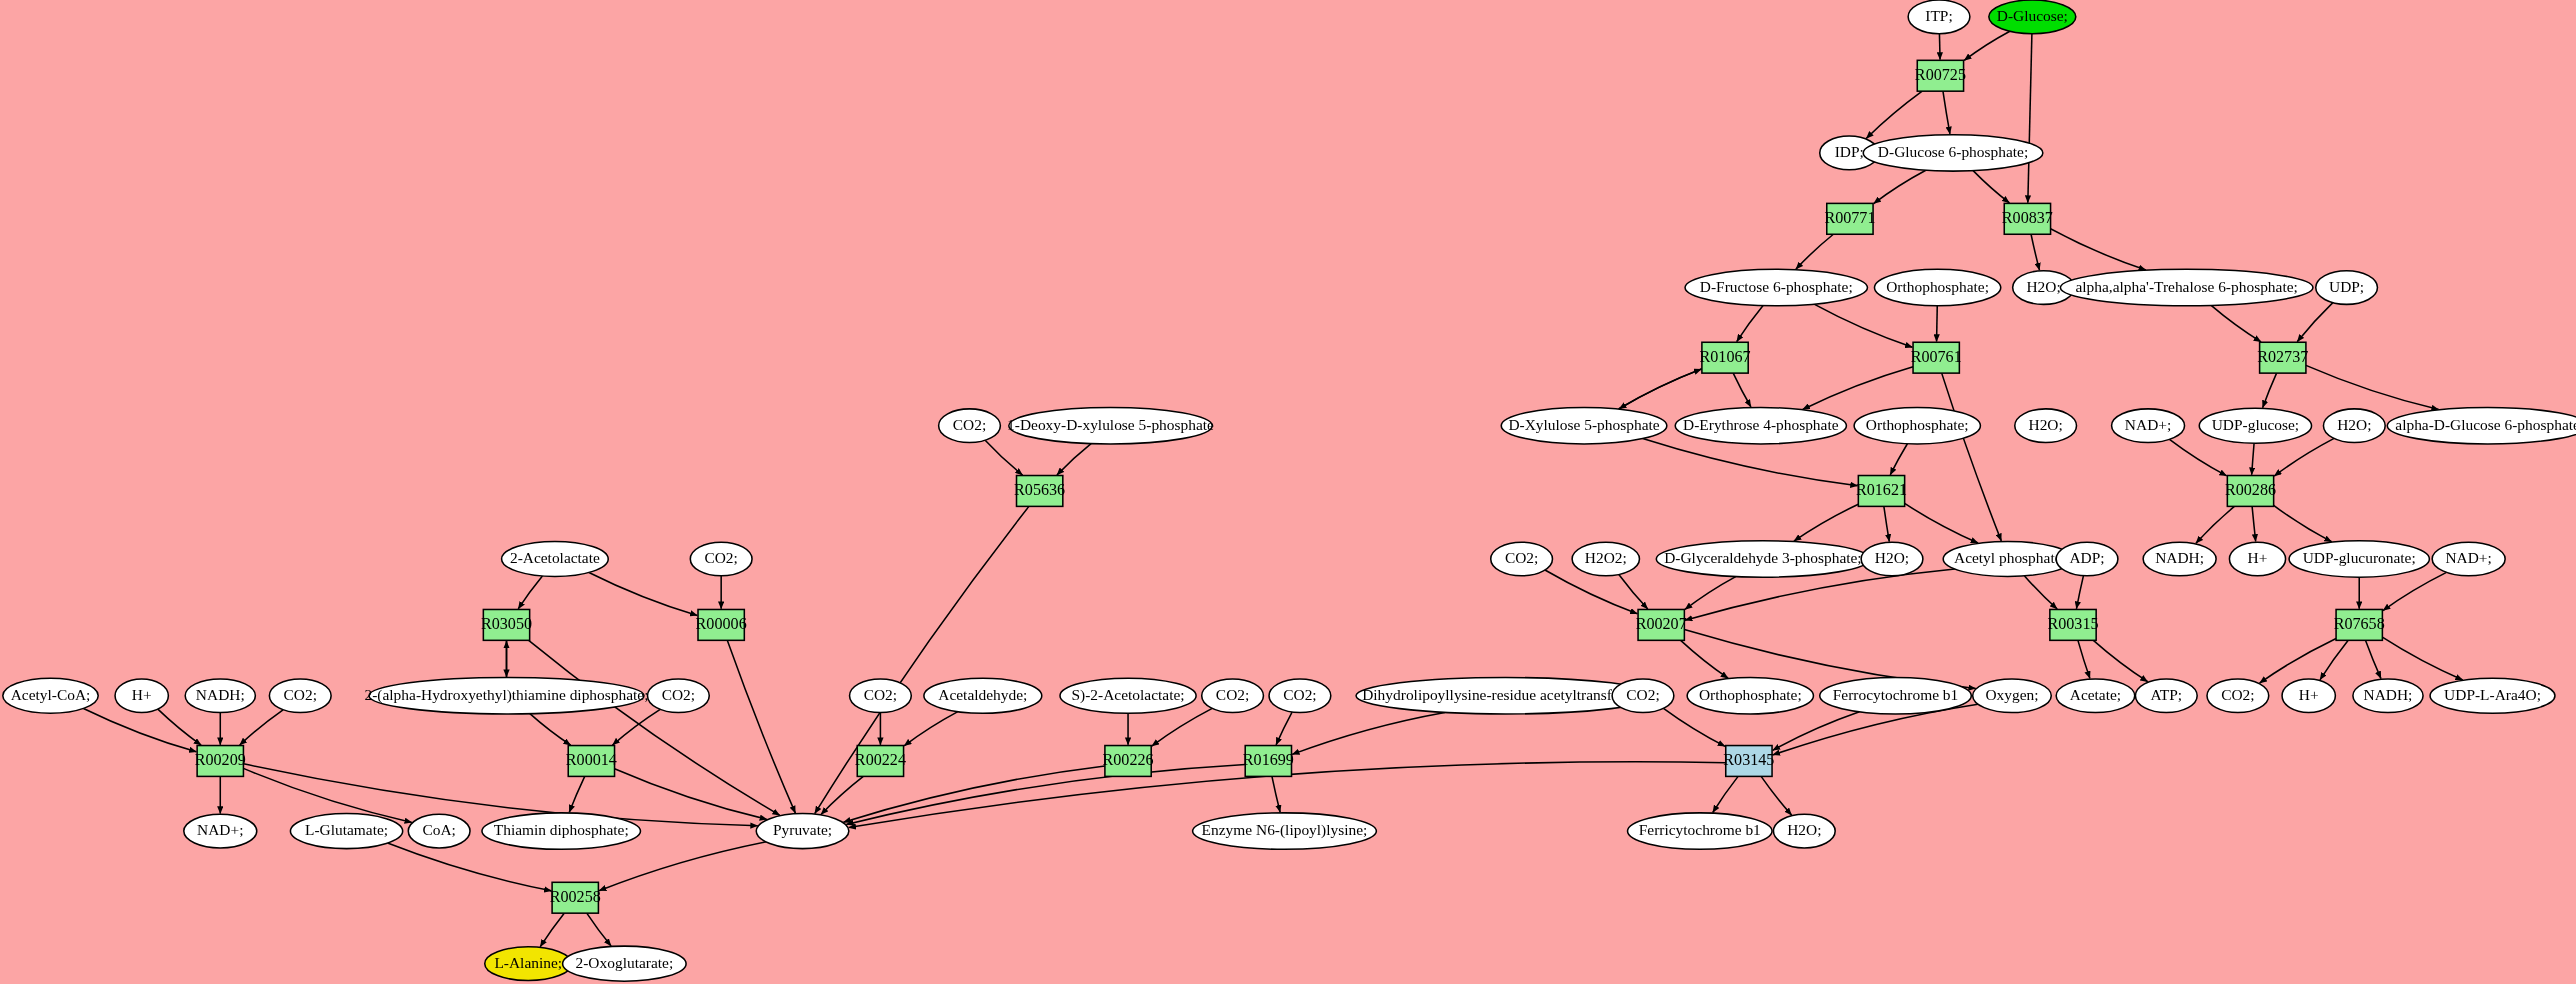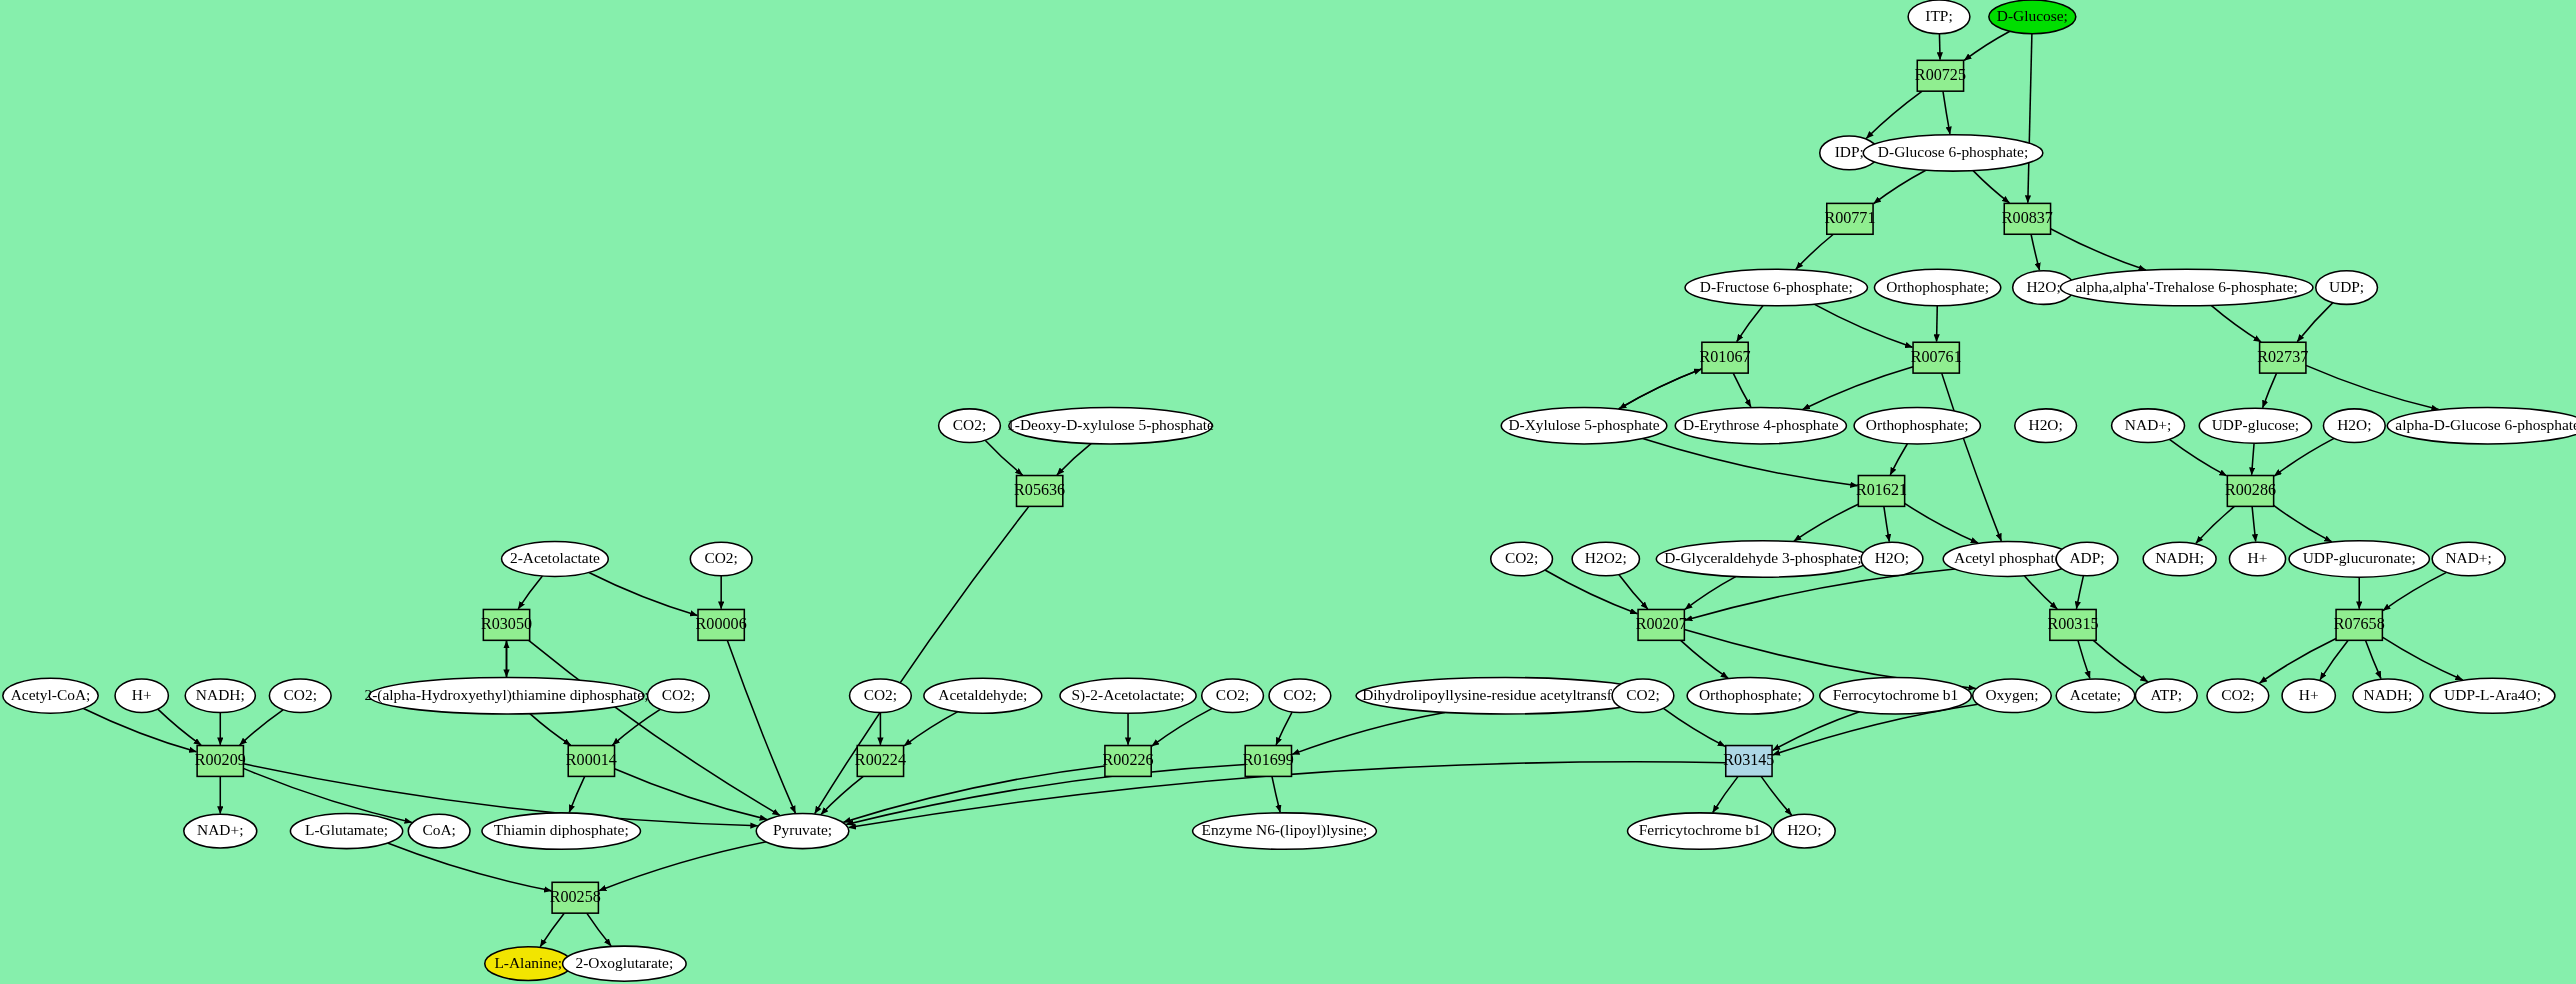--- a/index.html
+++ b/index.html
@@ -4,21 +4,21 @@
 <style>
   html, body {
     margin: 0;
     padding: 0;
     background: #ffffff;
   }
   #graph-root {
     position: relative;
     width: 2576px;
     height: 984px;
-    background: #86efac;
+    background: #fca5a5;
     font-family: "Liberation Serif", "DejaVu Serif", serif;
     overflow: hidden;
   }
   svg#pathway-canvas {
     position: absolute;
     left: 0; top: 0;
     width: 2576px;
     height: 984px;
   }
   .edge-path {

